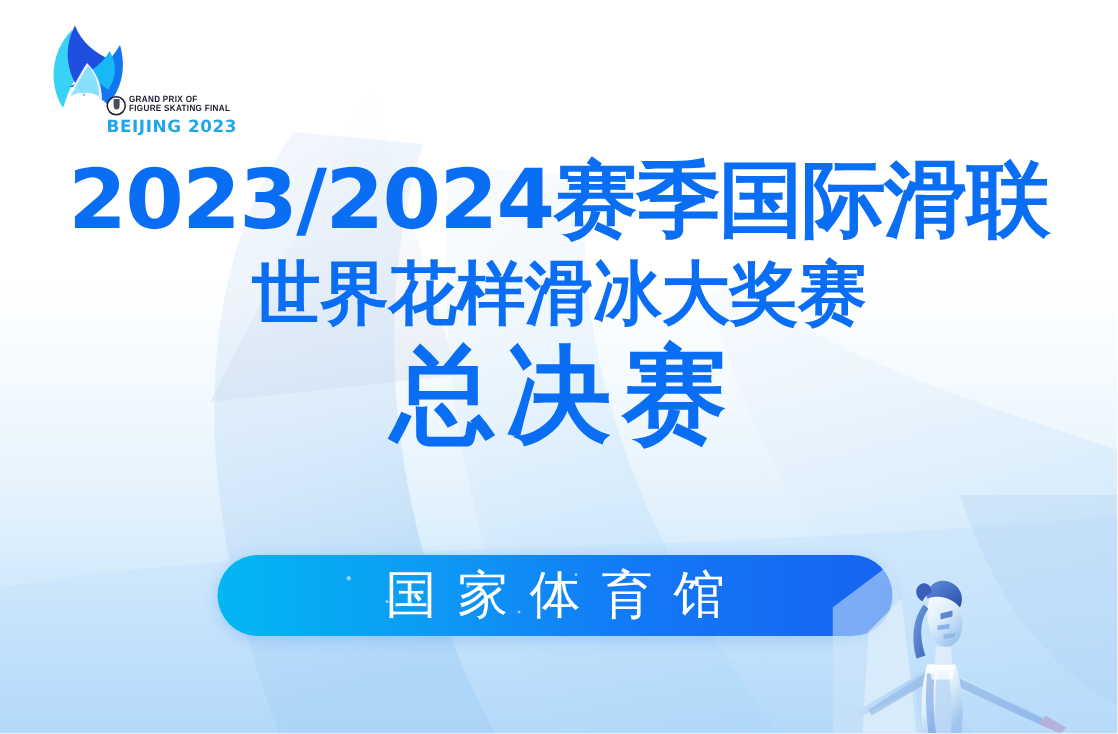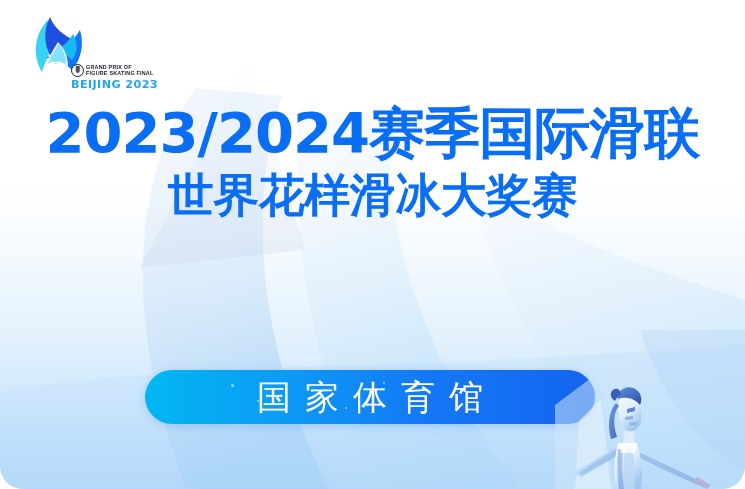--- a/index.html
+++ b/index.html
@@ -17,21 +17,20 @@
     height: 489px;
     overflow: hidden;
     background: linear-gradient(180deg,
         #ffffff 0%,
         #ffffff 38%,
         #f4fafe 52%,
         #e4f2fd 68%,
         #cfe8fb 82%,
         #b9dcfa 93%,
         #aed5f8 100%);
-    border-radius: 23px;
   }
 
   
   .bg-layer {
     position: absolute;
     inset: 0;
     overflow: hidden;
     pointer-events: none;
   }
   .bg-layer svg { display: block; width: 745px; height: 489px; }
@@ -243,20 +242,21 @@
           <div class="gp-line2">FIGURE SKATING FINAL</div>
         </div>
       </div>
       <div class="gp-city">BEIJING 2023</div>
     </div>
   </div>
 
   <div class="headline">
     <div class="hl-line hl-line1">2023/2024赛季国际滑联</div>
     <div class="hl-line hl-line2">世界花样滑冰大奖赛</div>
+    <div class="hl-line hl-line3">总决赛</div>
   </div>
 
   <div class="venue-pill">
     <span class="pill-sparkle" style="left:86px;  top:14px; width:3px; height:3px;"></span>
     <span class="pill-sparkle" style="left:112px; top:30px; width:2px; height:2px;"></span>
     <span class="pill-sparkle" style="left:166px; top:20px; width:2.4px; height:2.4px;"></span>
     <span class="pill-sparkle" style="left:200px; top:37px; width:2px; height:2px;"></span>
     <span class="pill-sparkle" style="left:238px; top:12px; width:2.2px; height:2.2px;"></span>
     <span class="venue-text">国家体育馆</span>
   </div>

